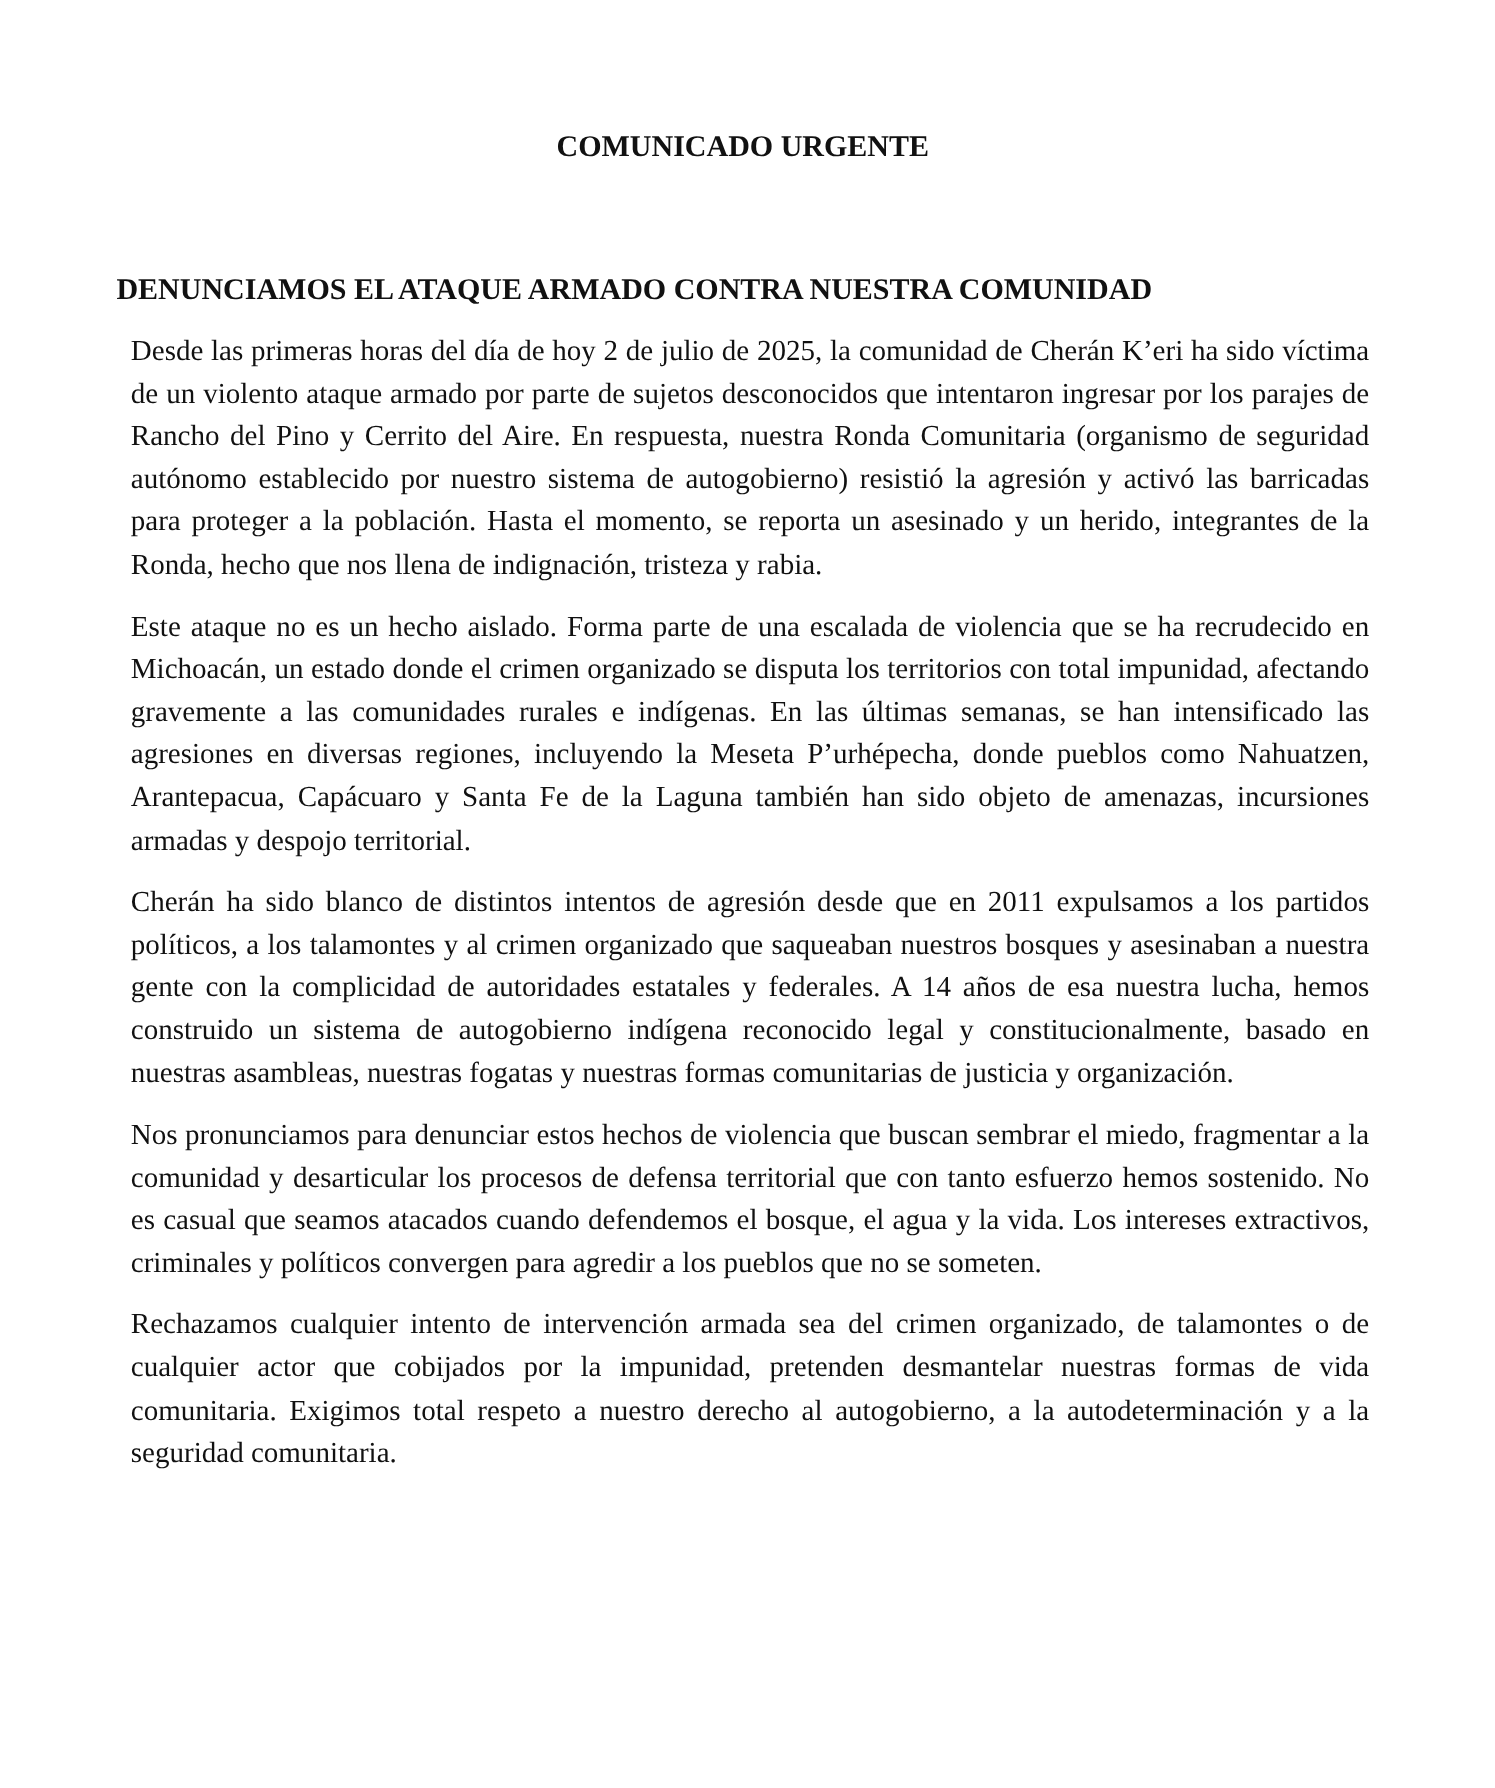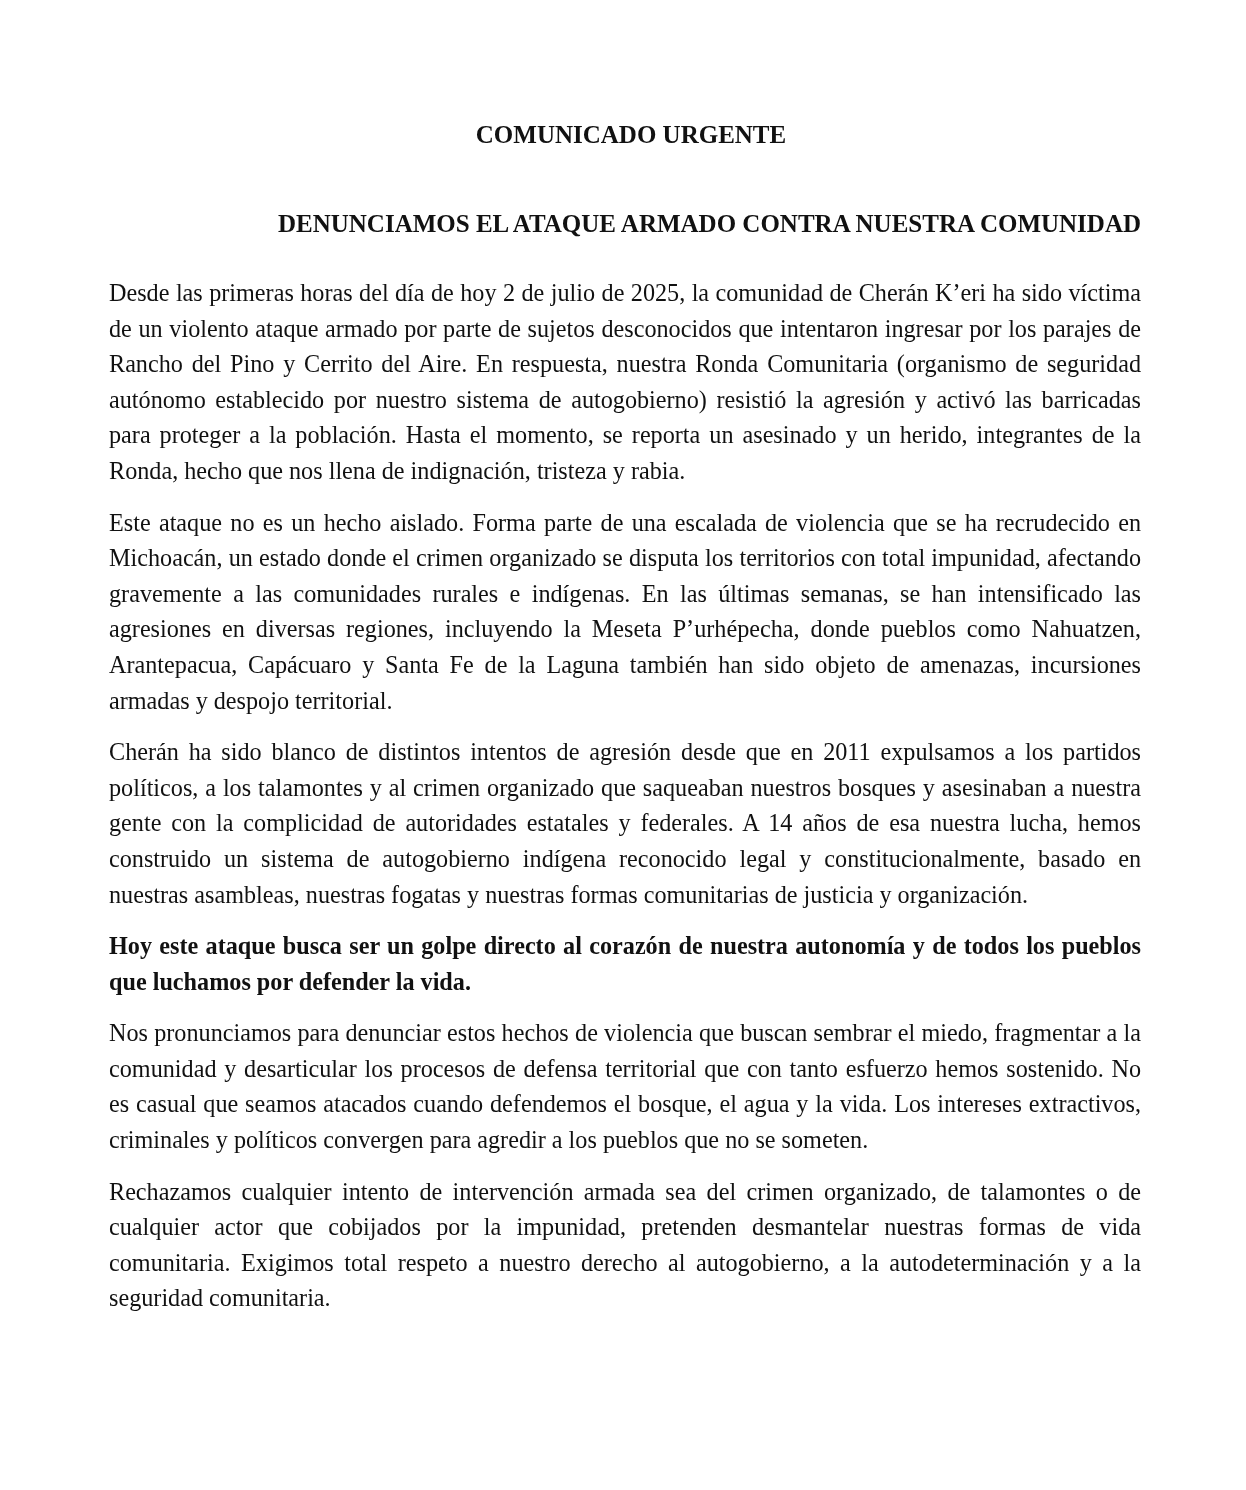--- a/index.html
+++ b/index.html
@@ -5,25 +5,25 @@
   html, body { margin: 0; padding: 0; background: #ffffff; }
   body { width: 1246px; height: 1490px; position: relative; overflow: hidden; }
   .page {
     position: absolute; left: 97px; top: 0; width: 1044px;
     font-family: "Liberation Serif", "DejaVu Serif", serif;
     color: #111111;
   }
   .title {
     position: absolute; left: 0; width: 1044px; top: 106px;
     text-align: center; font-weight: bold; font-size: 25px; line-height: 34px;
-    margin: 12px;
+    margin: 0;
   }
   .subtitle {
-    position: absolute; left: 0; width: 1044px; top: 207px;
-    text-align: right; font-weight: bold; font-size: 25px; line-height: 34px;
+    position: absolute; left: 0; width: 1044px; top: 225px;
+    text-align: left; font-weight: bold; font-size: 25px; line-height: 34px;
     margin: 0;
   }
   .body {
     position: absolute; left: 0; top: 275px; width: 1044px;
   }
   .para {
     margin: 0 0 16px 12px; font-size: 24.2px; line-height: 35.6px;
     text-align: justify;
   }
   .para.bold { font-weight: bold; }
@@ -31,17 +31,16 @@
 </head>
 <body>
 
 <div class="page">
   <h1 class="title">COMUNICADO URGENTE</h1>
   <h2 class="subtitle">DENUNCIAMOS EL ATAQUE ARMADO CONTRA NUESTRA COMUNIDAD</h2>
   <div class="body">
     <p class="para">Desde las primeras horas del día de hoy 2 de julio de 2025, la comunidad de Cherán K’eri ha sido víctima de un violento ataque armado por parte de sujetos desconocidos que intentaron ingresar por los parajes de Rancho del Pino y Cerrito del Aire. En respuesta, nuestra Ronda Comunitaria (organismo de seguridad autónomo establecido por nuestro sistema de autogobierno) resistió la agresión y activó las barricadas para proteger a la población. Hasta el momento, se reporta un asesinado y un herido, integrantes de la Ronda, hecho que nos llena de indignación, tristeza y rabia.</p>
     <p class="para">Este ataque no es un hecho aislado. Forma parte de una escalada de violencia que se ha recrudecido en Michoacán, un estado donde el crimen organizado se disputa los territorios con total impunidad, afectando gravemente a las comunidades rurales e indígenas. En las últimas semanas, se han intensificado las agresiones en diversas regiones, incluyendo la Meseta P’urhépecha, donde pueblos como Nahuatzen, Arantepacua, Capácuaro y Santa Fe de la Laguna también han sido objeto de amenazas, incursiones armadas y despojo territorial.</p>
     <p class="para">Cherán ha sido blanco de distintos intentos de agresión desde que en 2011 expulsamos a los partidos políticos, a los talamontes y al crimen organizado que saqueaban nuestros bosques y asesinaban a nuestra gente con la complicidad de autoridades estatales y federales. A 14 años de esa nuestra lucha, hemos construido un sistema de autogobierno indígena reconocido legal y constitucionalmente, basado en nuestras asambleas, nuestras fogatas y nuestras formas comunitarias de justicia y organización.</p>
-    <p class="para bold">Hoy este ataque busca ser un golpe directo al corazón de nuestra autonomía y de todos los pueblos que luchamos por defender la vida.</p>
     <p class="para">Nos pronunciamos para denunciar estos hechos de violencia que buscan sembrar el miedo, fragmentar a la comunidad y desarticular los procesos de defensa territorial que con tanto esfuerzo hemos sostenido. No es casual que seamos atacados cuando defendemos el bosque, el agua y la vida. Los intereses extractivos, criminales y políticos convergen para agredir a los pueblos que no se someten.</p>
     <p class="para">Rechazamos cualquier intento de intervención armada sea del crimen organizado, de talamontes o de cualquier actor que cobijados por la impunidad, pretenden desmantelar nuestras formas de vida comunitaria. Exigimos total respeto a nuestro derecho al autogobierno, a la autodeterminación y a la seguridad comunitaria.</p>
   </div>
 </div>
 
 </body></html>

